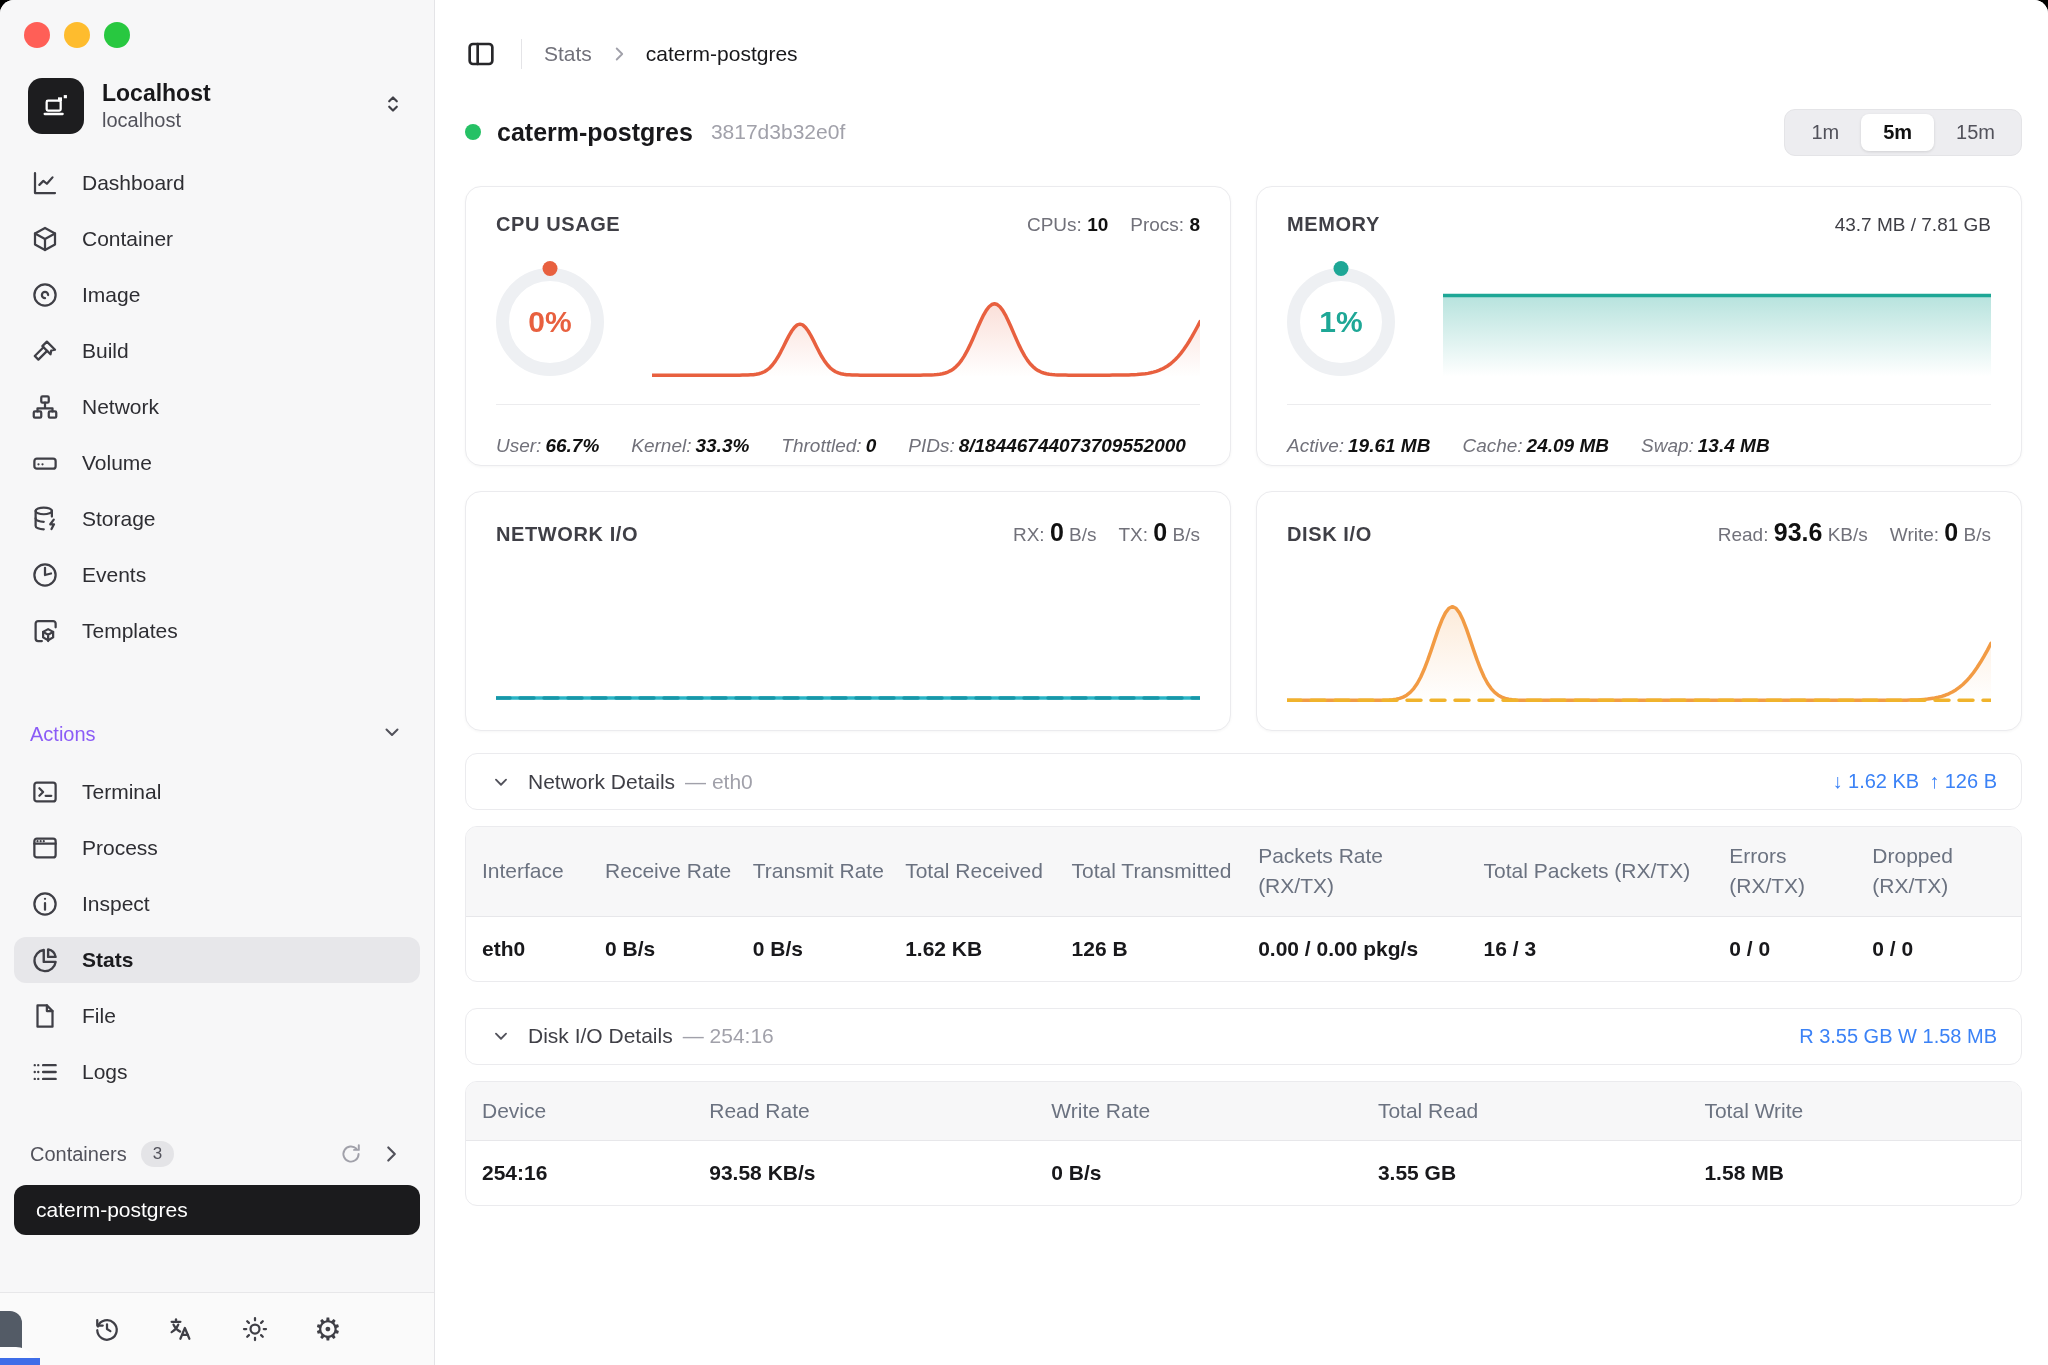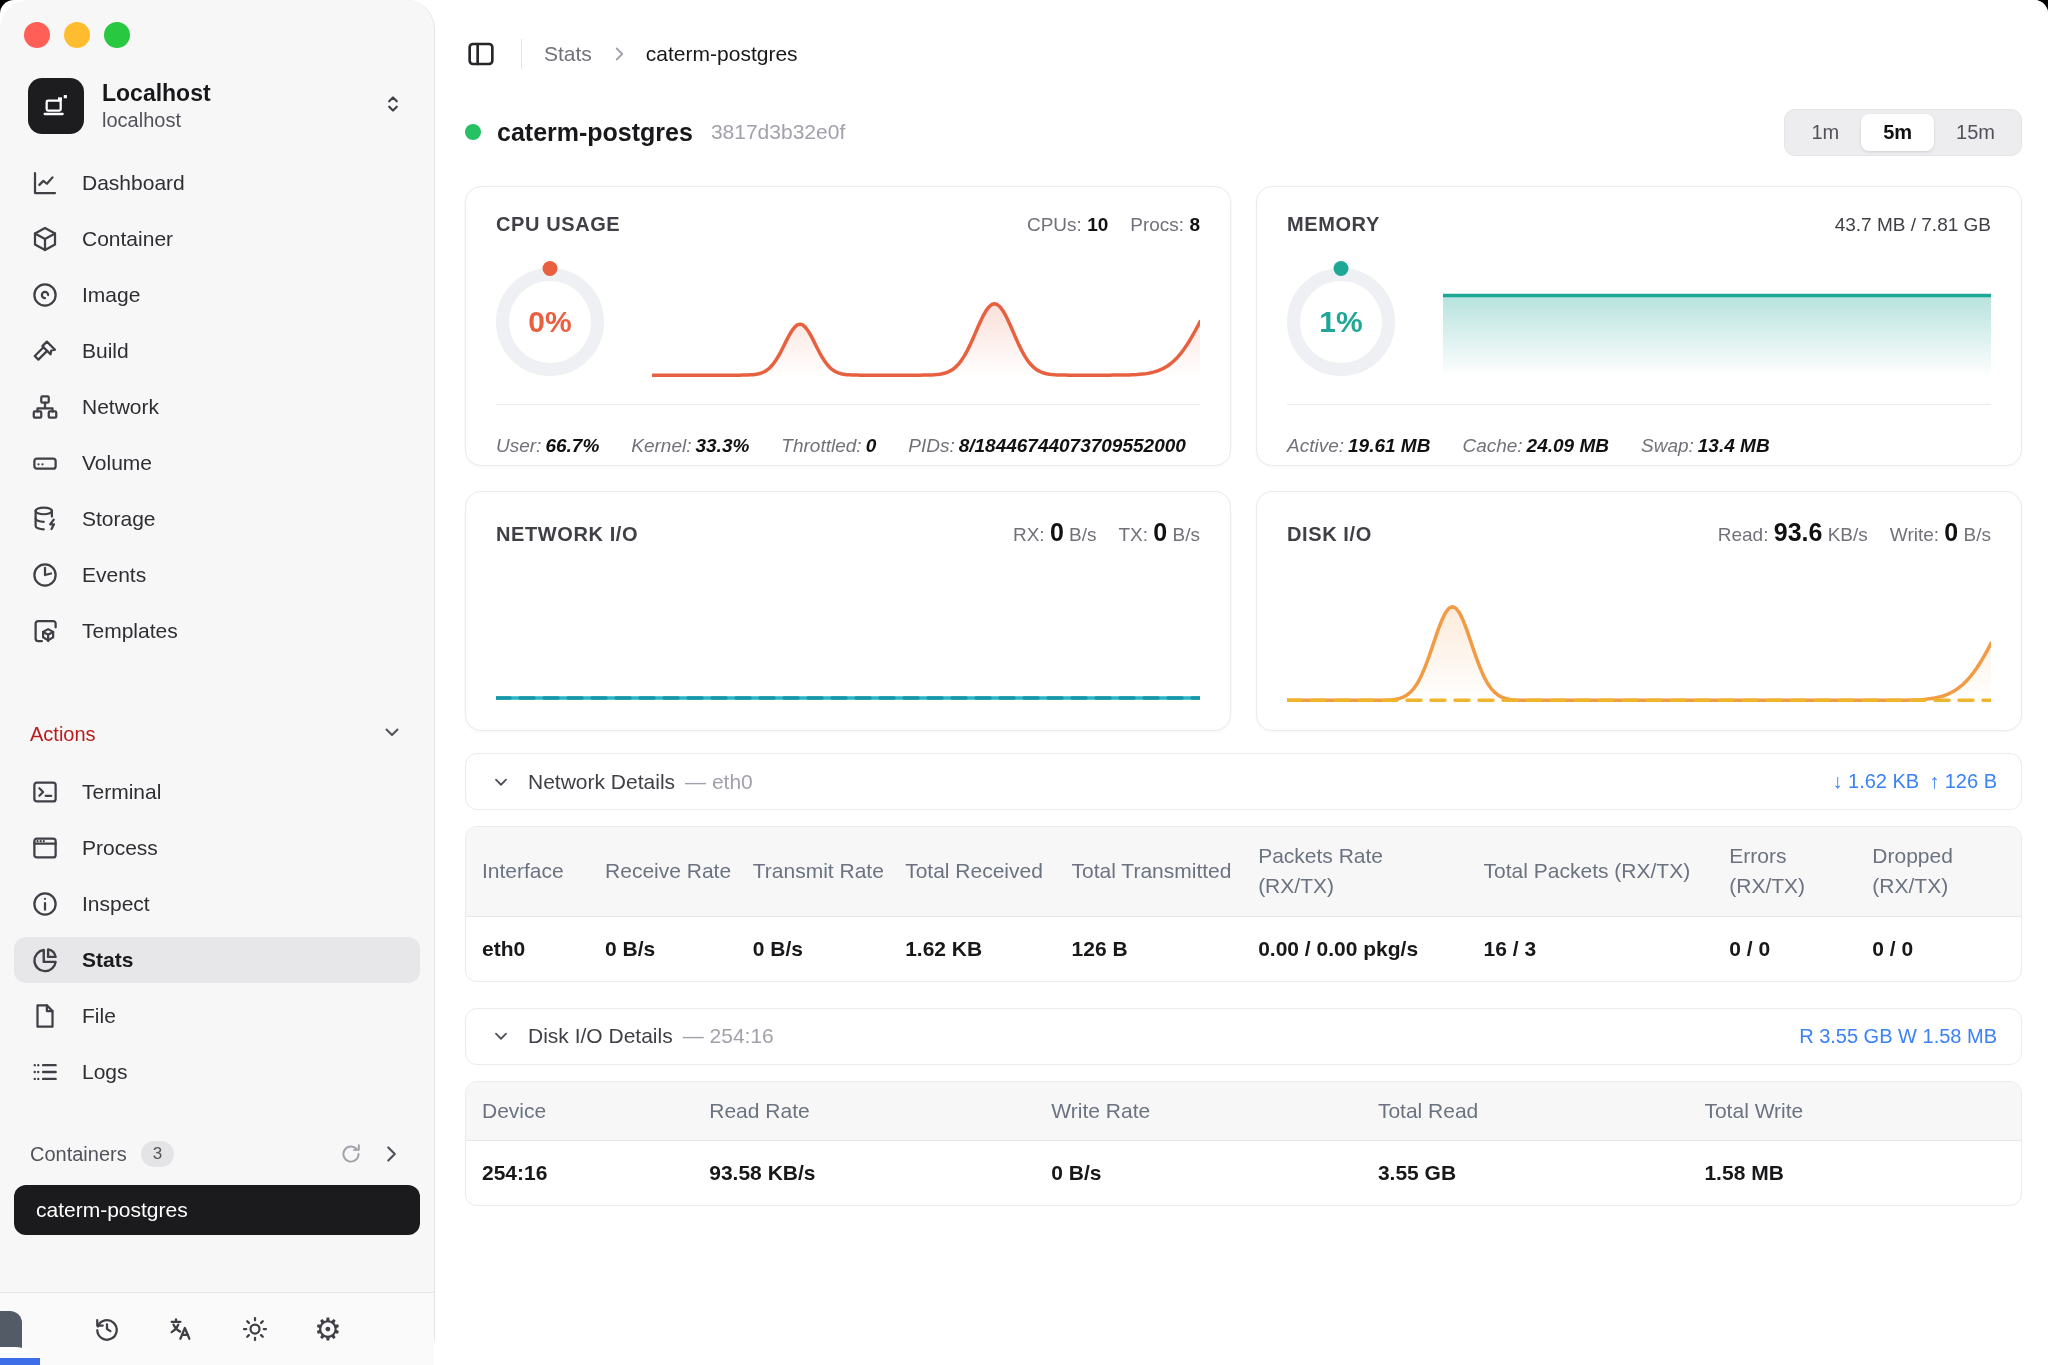--- a/index.html
+++ b/index.html
@@ -1,37 +1,37 @@
 <!DOCTYPE html>
 <html><head>
 <meta charset="utf-8">
 <style>
   * { margin:0; padding:0; box-sizing:border-box; }
   html,body { width:2048px; height:1365px; background:#000; font-family:"Liberation Sans", sans-serif; }
   .app { width:2048px; height:1365px; display:flex; background:#fff; border-radius:14px 14px 0 0; overflow:hidden; }
 
   
-  .sidebar { width:435px; min-width:435px; background:#f7f7f8; border-right:1px solid #e4e4e7; display:flex; flex-direction:column; position:relative;border-radius:29px; }
+  .sidebar { width:435px; min-width:435px; background:#f7f7f8; border-right:1px solid #e4e4e7; display:flex; flex-direction:column; position:relative; }
   .traffic { display:flex; gap:14px; padding:22px 0 0 24px; }
   .traffic span { width:26px; height:26px; border-radius:50%; display:inline-block; cursor:default; }
   .t-red { background:#ff5f57; } .t-yellow { background:#febc2e; } .t-green { background:#28c840; }
 
   .workspace { display:flex; align-items:center; margin:30px 28px 0 28px; }
   .ws-icon { width:56px; height:56px; border-radius:14px; background:#1d1d1f; display:flex; align-items:center; justify-content:center; color:#fff; flex:none; }
   .ws-text { margin-left:18px; flex:1; }
   .ws-name { font-size:23px; font-weight:bold; color:#18181b; line-height:1.25; }
   .ws-host { font-size:20px; color:#52525b; line-height:1.25; }
   .ws-chevrons { color:#3f3f46; cursor:pointer; }
 
   .nav { margin:26px 14px 0 14px; }
   .nav-item, .action-item { display:flex; align-items:center; gap:22px; height:46px; margin-bottom:10px; padding:0 16px; border-radius:12px; font-size:21px; color:#2e2e33; cursor:pointer; }
   .nav-item .ic, .action-item .ic { color:#3f3f46; display:flex; }
   .action-item.active { background:#e7e7ea; font-weight:bold; color:#1b1b1e; }
 
-  .section-head { display:flex; align-items:center; margin:56px 30px 20px 30px; color:#b91c1c; font-size:20px; }
+  .section-head { display:flex; align-items:center; margin:56px 30px 20px 30px; color:#8b5cf6; font-size:20px; }
   .section-head .grow { flex:1; }
   .actions-list { margin:0 14px; }
 
   .containers-head { display:flex; align-items:center; gap:14px; margin:36px 30px 18px 30px; color:#52525b; font-size:20px; }
   .badge { background:#e4e4e7; color:#52525b; border-radius:999px; font-size:17px; padding:3px 12px; }
   .containers-head .grow { flex:1; }
   .containers-head .ic { color:#a1a1aa; cursor:pointer; display:flex; }
   .containers-head .ic.dark { color:#52525b; }
 
   .container-pill { margin:0 14px; background:#1b1b1d; color:#fff; font-size:21px; border-radius:12px; height:50px; display:flex; align-items:center; padding:0 22px; cursor:pointer; }

